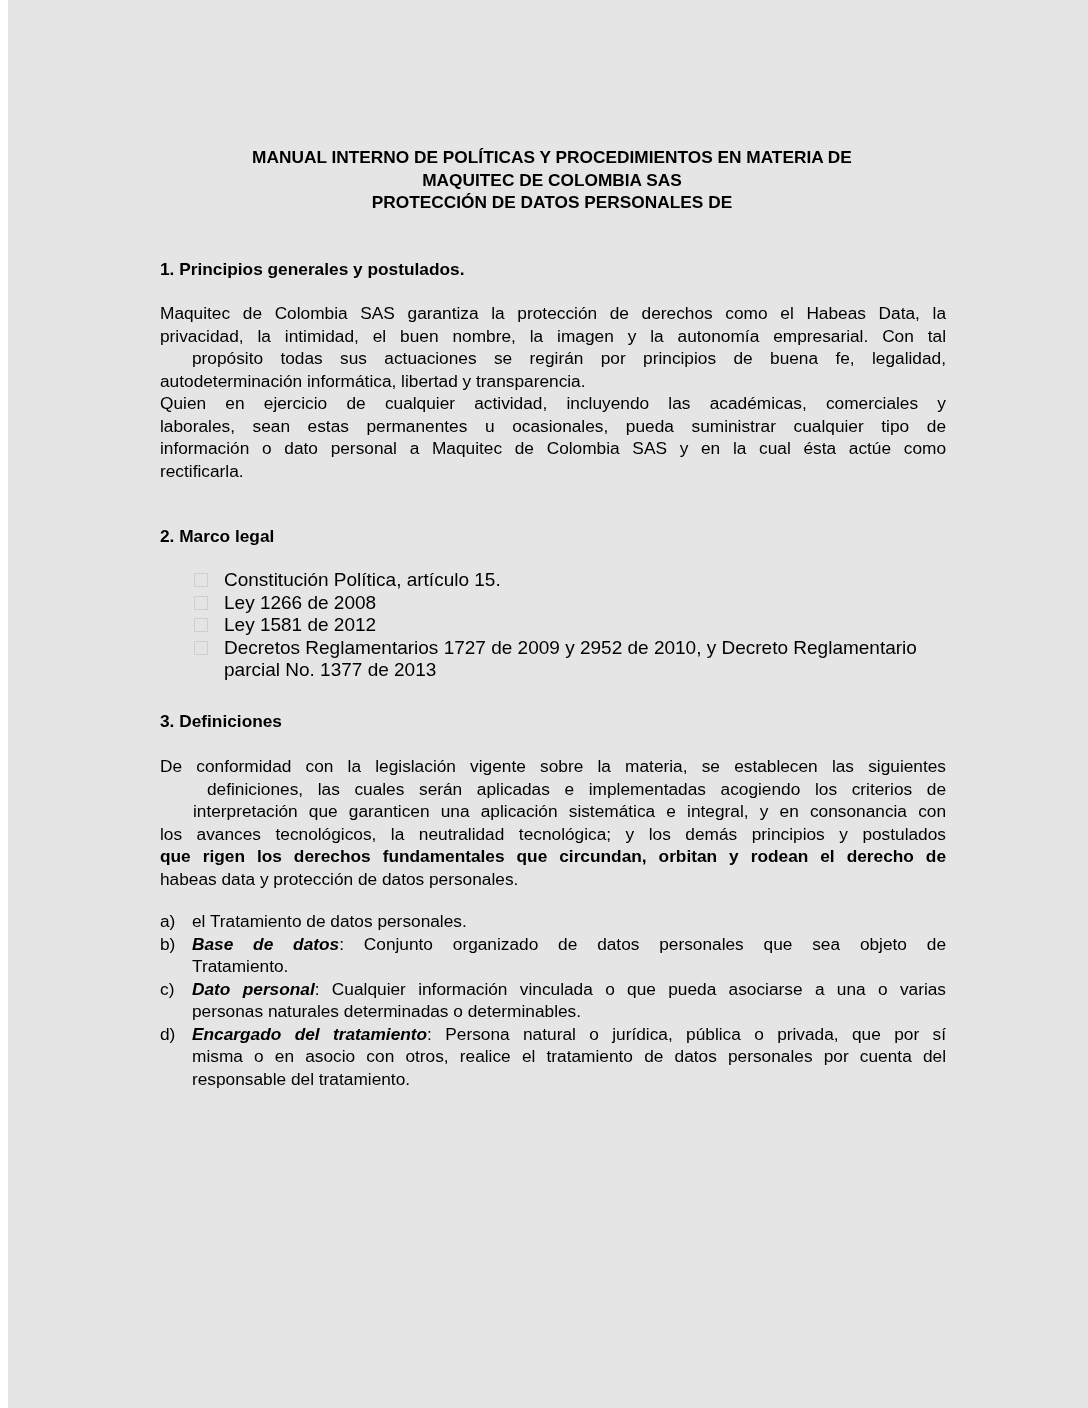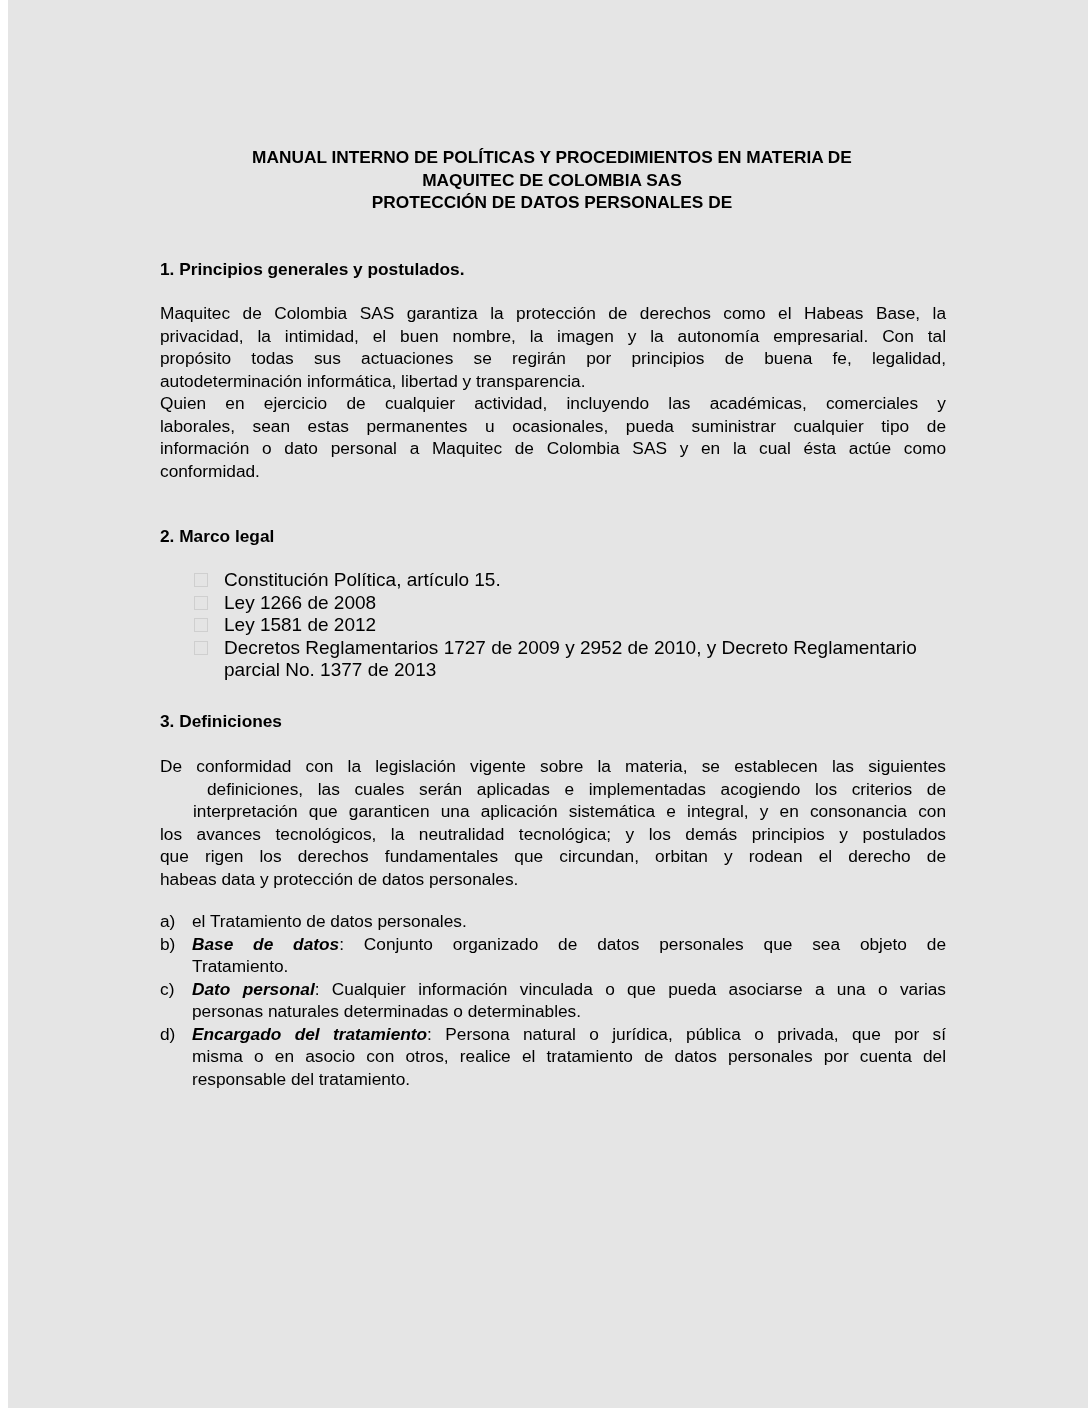--- a/index.html
+++ b/index.html
@@ -44,31 +44,31 @@
 
   <div class="title">
     <div>MANUAL INTERNO DE POLÍTICAS Y PROCEDIMIENTOS EN MATERIA DE</div>
     <div>MAQUITEC DE COLOMBIA SAS</div>
     <div>PROTECCIÓN DE DATOS PERSONALES DE</div>
   </div>
 
   <div class="h" style="top:258px;">1. Principios generales y postulados.</div>
 
   <div class="para" style="top:302px;">
-    <span class="ln" style="white-space: nowrap; display: block;"><span style="white-space: pre;">Maquitec de Colombia SAS garantiza la protección de derechos como el Habeas Base, la</span></span>
+    <span class="ln" style="white-space: nowrap; display: block;"><span style="white-space: pre;">Maquitec de Colombia SAS garantiza la protección de derechos como el Habeas Data, la</span></span>
     <span class="ln" style="white-space: nowrap; display: block;"><span style="white-space: pre;">privacidad, la intimidad, el buen nombre, la imagen y la autonomía empresarial. Con tal</span></span>
-    <span class="ln" style="white-space: nowrap; display: block;"><span style="white-space: pre;">propósito todas sus actuaciones se regirán por principios de buena fe, legalidad,</span></span>
+    <span class="ln" style="white-space: nowrap; display: block;"><span style="white-space: pre; margin-left: 32px;">propósito todas sus actuaciones se regirán por principios de buena fe, legalidad,</span></span>
     <span class="ln last">autodeterminación informática, libertad y transparencia.</span>
   </div>
 
   <div class="para" style="top:392px;">
     <span class="ln" style="white-space: nowrap; display: block;"><span style="white-space: pre;">Quien en ejercicio de cualquier actividad, incluyendo las académicas, comerciales y</span></span>
     <span class="ln" style="white-space: nowrap; display: block;"><span style="white-space: pre;">laborales, sean estas permanentes u ocasionales, pueda suministrar cualquier tipo de</span></span>
     <span class="ln" style="white-space: nowrap; display: block;"><span style="white-space: pre;">información o dato personal a Maquitec de Colombia SAS y en la cual ésta actúe como</span></span>
-    <span class="ln last">conformidad.</span>
+    <span class="ln last">rectificarla.</span>
   </div>
 
   <div class="h" style="top:525px;">2. Marco legal</div>
 
   <div class="bullets">
     <div class="bullet">
       <span class="box"></span>
       <div>Constitución Política, artículo 15.</div>
     </div>
     <div class="bullet">
@@ -86,21 +86,21 @@
     </div>
   </div>
 
   <div class="h" style="top:710px;">3. Definiciones</div>
 
   <div class="para" style="top:755px;">
     <span class="ln" style="white-space: nowrap; display: block;"><span style="white-space: pre;">De conformidad con la legislación vigente sobre la materia, se establecen las siguientes</span></span>
     <span class="ln" style="white-space: nowrap; display: block; margin-left: 47px;"><span style="white-space: pre;">definiciones, las cuales serán aplicadas e implementadas acogiendo los criterios de</span></span>
     <span class="ln" style="white-space: nowrap; display: block; margin-left: 33px;"><span style="white-space: pre;">interpretación que garanticen una aplicación sistemática e integral, y en consonancia con</span></span>
     <span class="ln" style="white-space: nowrap; display: block;"><span style="white-space: pre;">los avances tecnológicos, la neutralidad tecnológica; y los demás principios y postulados</span></span>
-    <span class="ln" style="white-space: nowrap; display: block;"><span style="white-space: pre;">que rigen los derechos fundamentales que circundan, orbitan y rodean el derecho de</span></span>
+    <span class="ln" style="white-space: nowrap; display: block;"><span style="white-space: pre; font-weight: bold;">que rigen los derechos fundamentales que circundan, orbitan y rodean el derecho de</span></span>
     <span class="ln last">habeas data y protección de datos personales.</span>
   </div>
 
   <div class="defs">
     <div class="def">
       <span class="mark">a)</span>
       <div class="ln last">el Tratamiento de datos personales.</div>
     </div>
     <div class="def">
       <span class="mark">b)</span>

